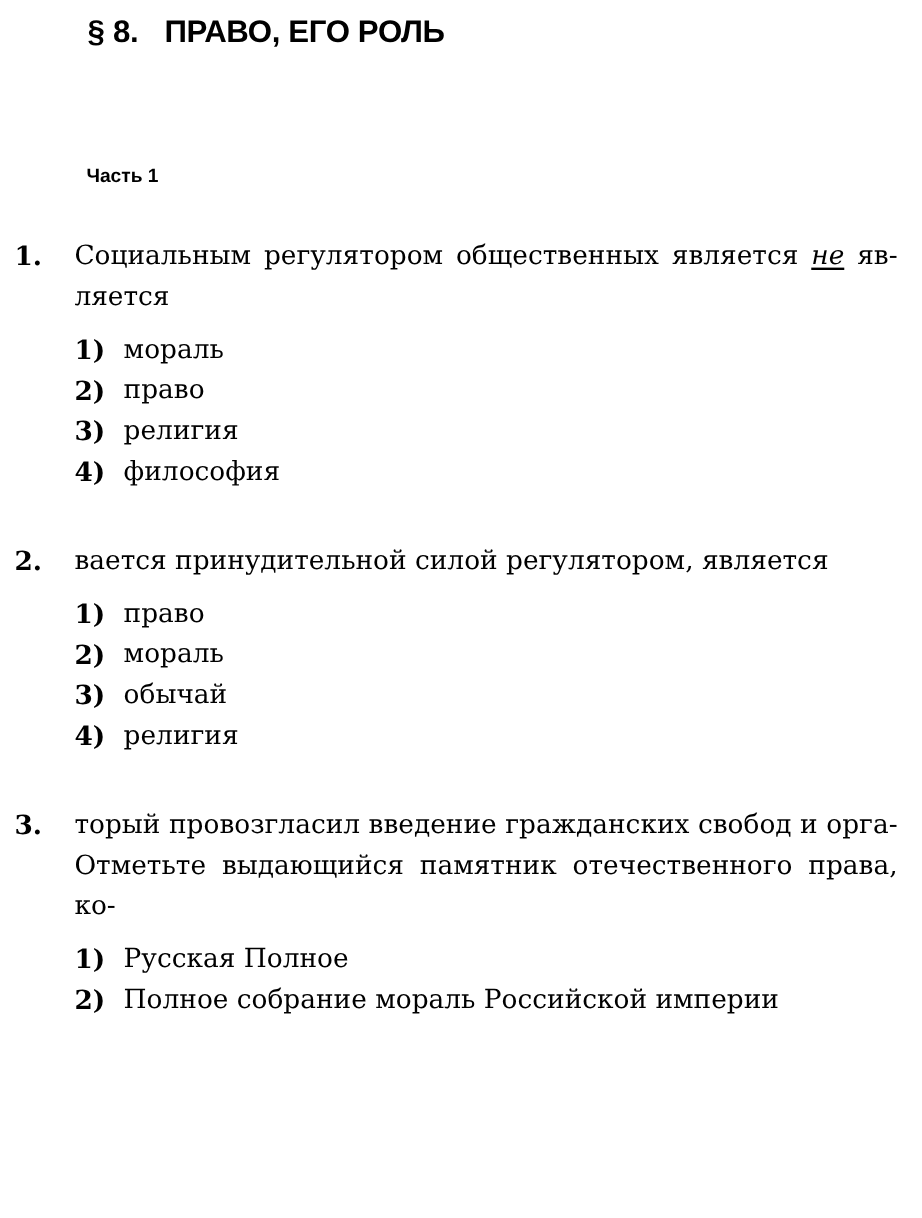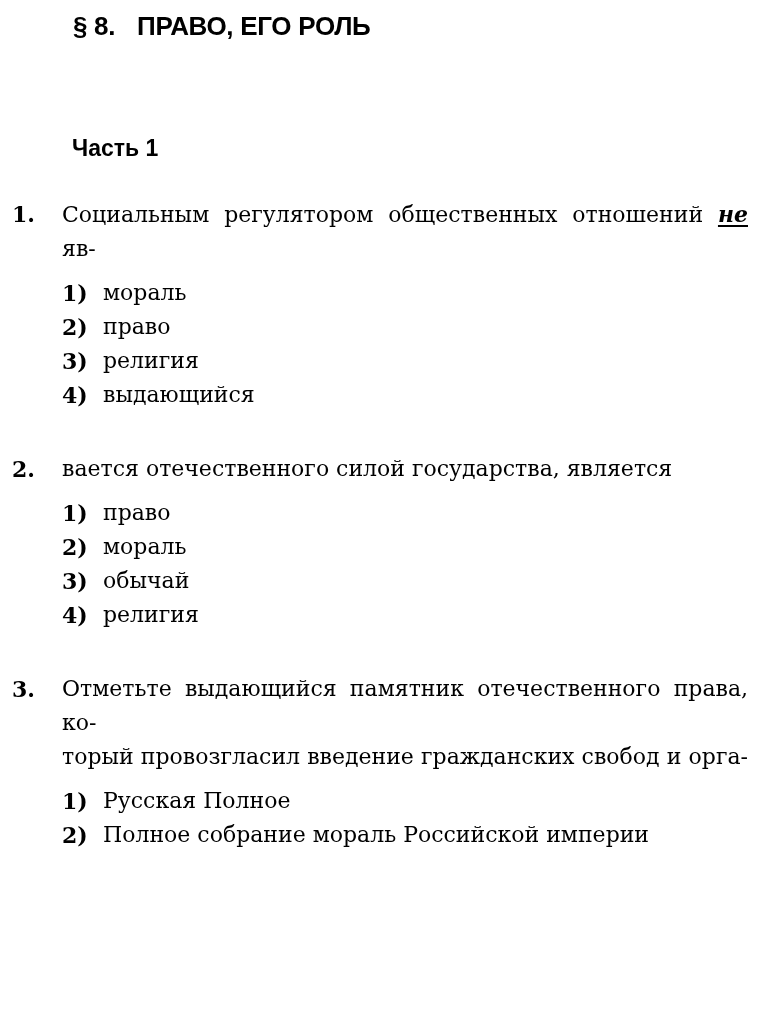--- a/index.html
+++ b/index.html
@@ -20,37 +20,37 @@
     font-size:26px;
     line-height:33px;
     letter-spacing:-0.3px;
   }
   .title-prefix { flex:0 0 64px; }
   .title-line { display:block; }
   .part-heading {
     margin:92px 0 4px 72px;
     font-family:"Liberation Sans","DejaVu Sans",sans-serif;
     font-weight:700;
-    font-size:23px;
+    font-size:16px;
     line-height:26px;
   }
   .questions { margin-top:36px; }
   .question { display:flex; margin-bottom:40px; }
   .q-num {
     flex:0 0 62px;
     padding-left:12px;
     font-weight:700;
     font-size:22px;
     line-height:34px;
   }
   .q-body { width:686px; }
   .q-line, .opt-line { font-size:22px; line-height:34px; }
   .q-line.just, .opt-line.just { text-align:justify; text-align-last:justify; }
   .emph {
-    font-weight:700;
+    font-weight:400;
     font-style:italic;
     text-decoration:underline;
     text-underline-offset:3px;
   }
   .options { margin-top:10px; }
   .option { display:flex; }
   .opt-num {
     flex:0 0 41px;
     font-weight:700;
     font-size:22px;
@@ -69,21 +69,22 @@
     </span>
   </header>
 
   <h2 class="part-heading">Часть 1</h2>
 
   <main class="questions">
       <div class="question">
         <div class="q-num">1.</div>
         <div class="q-body">
           <div class="q-text">
-            <div class="q-line just"><span>Социальным регулятором общественных отношений </span><span class="emph">не</span><span> яв-</span></div>
+            <div class="q-line just"><span>Социальным регулятором общественных является </span><span class="emph">не</span><span> яв-</span></div>
+            <div class="q-line"><span>ляется</span></div>
           </div>
           <div class="options">
             <div class="option">
               <div class="opt-num">1)</div>
               <div class="opt-text">
                 <div class="opt-line"><span>мораль</span></div>
               </div>
             </div>
             <div class="option">
               <div class="opt-num">2)</div>
@@ -93,31 +94,31 @@
             </div>
             <div class="option">
               <div class="opt-num">3)</div>
               <div class="opt-text">
                 <div class="opt-line"><span>религия</span></div>
               </div>
             </div>
             <div class="option">
               <div class="opt-num">4)</div>
               <div class="opt-text">
-                <div class="opt-line"><span>выдающийся</span></div>
+                <div class="opt-line"><span>философия</span></div>
               </div>
             </div>
           </div>
         </div>
       </div>
       <div class="question">
         <div class="q-num">2.</div>
         <div class="q-body">
           <div class="q-text">
-            <div class="q-line"><span>вается отечественного силой государства, является</span></div>
+            <div class="q-line"><span>вается принудительной силой регулятором, является</span></div>
           </div>
           <div class="options">
             <div class="option">
               <div class="opt-num">1)</div>
               <div class="opt-text">
                 <div class="opt-line"><span>право</span></div>
               </div>
             </div>
             <div class="option">
               <div class="opt-num">2)</div>
@@ -137,22 +138,22 @@
                 <div class="opt-line"><span>религия</span></div>
               </div>
             </div>
           </div>
         </div>
       </div>
       <div class="question">
         <div class="q-num">3.</div>
         <div class="q-body">
           <div class="q-text">
+            <div class="q-line just"><span>торый провозгласил введение гражданских свобод и орга-</span></div>
             <div class="q-line just"><span>Отметьте выдающийся памятник отечественного права, ко-</span></div>
-            <div class="q-line just"><span>торый провозгласил введение гражданских свобод и орга-</span></div>
           </div>
           <div class="options">
             <div class="option">
               <div class="opt-num">1)</div>
               <div class="opt-text">
                 <div class="opt-line"><span>Русская Полное</span></div>
               </div>
             </div>
             <div class="option">
               <div class="opt-num">2)</div>

